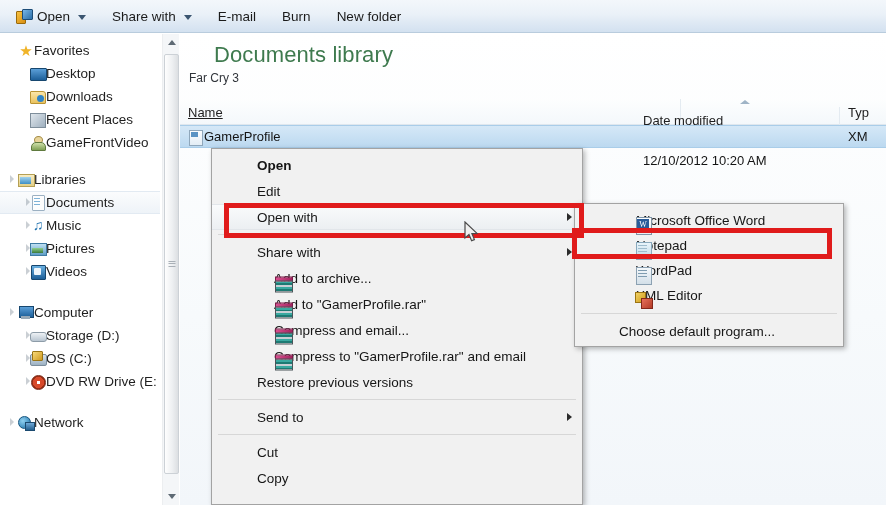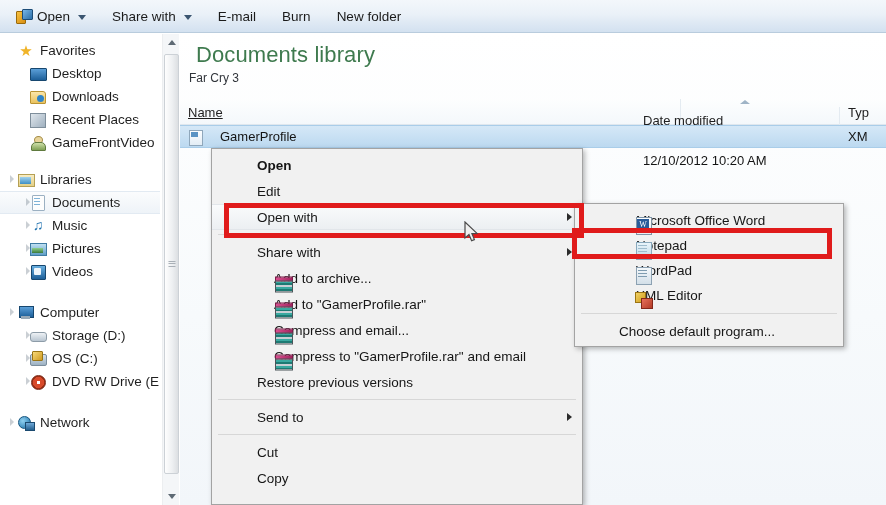--- a/index.html
+++ b/index.html
@@ -66,21 +66,21 @@
     height: 23px; padding-left: 18px;
     font-size: 13.5px; color: #1f1f1f;
     white-space: nowrap; cursor: default;
   }
   .nav-row.child { padding-left: 30px; }
   .nav-row.selected {
     background: linear-gradient(to bottom,#fbfcfd,#eef3f8);
     border-top: 1px solid #e2eaf2;
     border-bottom: 1px solid #e2eaf2;
   }
-  .nav-label { margin-left: 6px; }
+  .nav-label { }
   .nicon { width: 16px; height: 15px; flex: none; position: relative; }
 
   
   .ic-star {
     color: #f0b429; font-size: 15px; line-height: 15px; text-align: center;
   }
   .ic-desktop::before {
     content:""; position:absolute; left:0; top:2px; width:15px; height:11px;
     background: linear-gradient(to bottom,#5b9fd8,#1d5f99);
     border:1px solid #17476f; border-radius:1px;
@@ -228,21 +228,21 @@
     background: repeating-linear-gradient(to bottom,#a9b0b7 0 1px,transparent 1px 3px);
   }
 
   
   #content {
     position: absolute; left: 180px; top: 33px;
     width: 706px; height: 472px;
     background: linear-gradient(to bottom,#ffffff 0%, #f7fafc 60%, #f2f6fa 100%);
   }
   #lib-title {
-    position: absolute; left: 16px; top: 9px;
+    position: absolute; left: 34px; top: 9px;
     font-size: 22px; color: #3e7a4e; letter-spacing: .1px;
   }
   #lib-sub {
     position: absolute; left: 9px; top: 38px;
     font-size: 12px; color: #30343a;
   }
   #col-header {
     position: absolute; left: 0; top: 66px;
     width: 706px; height: 26px;
     background: linear-gradient(to bottom,#fdfefe,#f4f8fb);
@@ -271,21 +271,21 @@
   #file-row {
     position: absolute; left: 0; top: 92px;
     width: 706px; height: 23px;
     background: linear-gradient(to bottom,#d5e8f7,#bcd9f0);
     border-top: 1px solid #a9cde9;
     border-bottom: 1px solid #a9cde9;
     display: flex; align-items: center;
   }
   #file-name {
     position: absolute; left: 8px;
-    display: flex; align-items: center; gap: 18px;
+    display: flex; align-items: center; gap: 2px;
     font-size: 13px; color: #141414;
   }
   .ic-xml {
     width: 14px; height: 14px; position: relative; flex: none;
   }
   .ic-xml::before {
     content:""; position:absolute; left:1px; top:0; width:12px; height:14px;
     background: linear-gradient(to bottom,#fbfdff,#e3edf5);
     border:1px solid #8fa7bb;
   }

